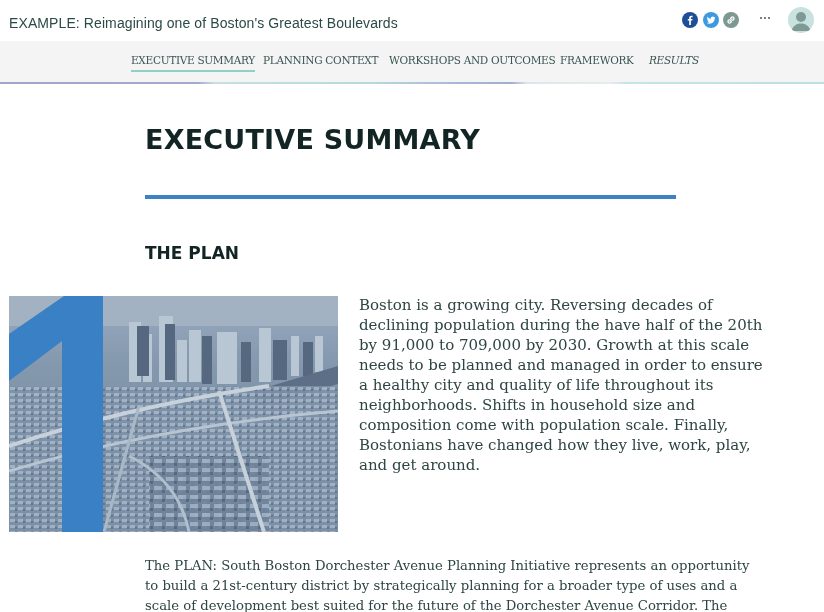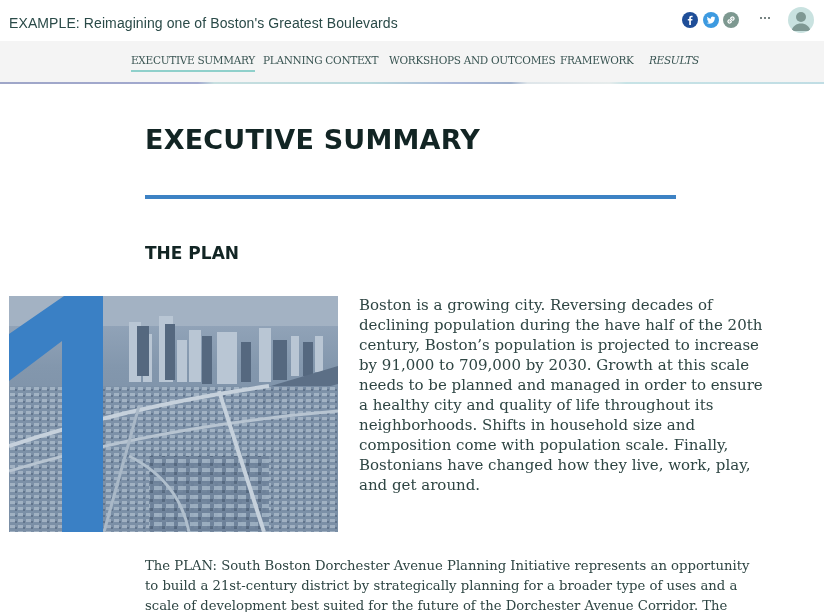--- a/index.html
+++ b/index.html
@@ -141,21 +141,20 @@
     <path d="M120 160 Q170 185 180 236" stroke="#b0bfcd" stroke-width="3" fill="none"></path>
     <path d="M95 236 L130 110" stroke="#a9b8c7" stroke-width="3" fill="none"></path>
 
     <path d="M55 0 L94 0 L94 236 L53 236 L53 45 L0 85 L0 38 Z" fill="#3a80c5"></path>
   </svg>
 </div>
 
 <div class="p-side">
   <span class="ln">Boston is a growing city. Reversing decades of</span>
   <span class="ln">declining population during the have half of the 20th</span>
-  <span class="ln">century, Boston’s population is projected to increase</span>
   <span class="ln">by 91,000 to 709,000 by 2030. Growth at this scale</span>
   <span class="ln">needs to be planned and managed in order to ensure</span>
   <span class="ln">a healthy city and quality of life throughout its</span>
   <span class="ln">neighborhoods. Shifts in household size and</span>
   <span class="ln">composition come with population scale. Finally,</span>
   <span class="ln">Bostonians have changed how they live, work, play,</span>
   <span class="ln">and get around.</span>
 </div>
 
 <div class="p-bottom">

